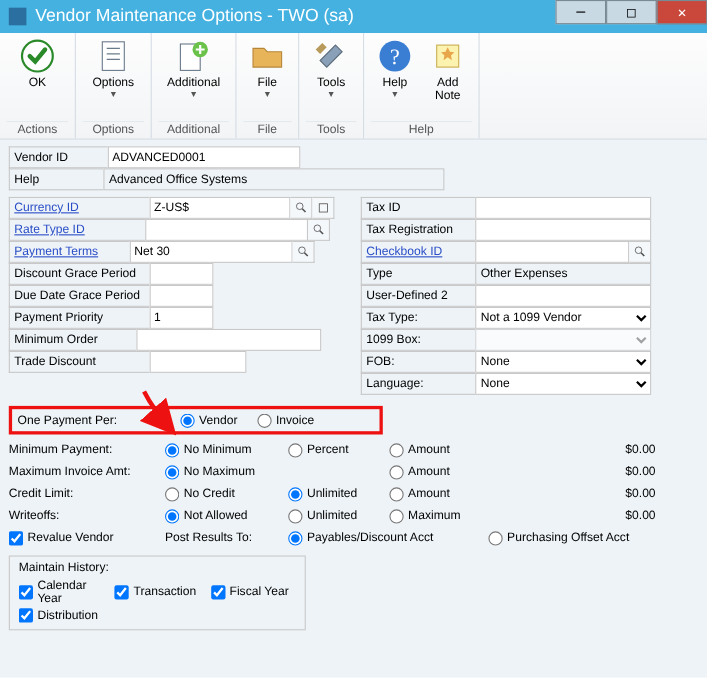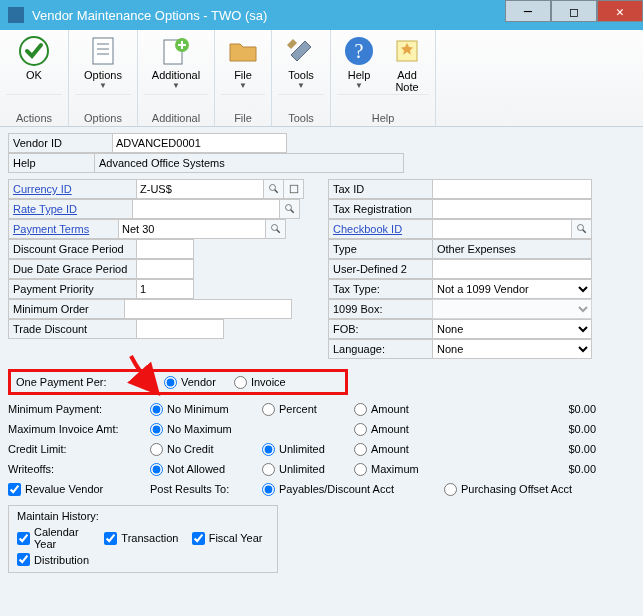--- a/index.html
+++ b/index.html
@@ -16,21 +16,21 @@
   
   .titlebar {
     height: 30px;
     background: #44b1e0;
     display: flex;
     align-items: center;
     padding-left: 8px;
     position: relative;
   }
   .titlebar .icon { width: 16px; height: 16px; background: #2a6fa0; margin-right: 8px; }
-  .titlebar .title { color: #fff; font-size: 13px; }
+  .titlebar .title { color: #fff; font-size: 16px; }
   .titlebar .winbtns { position: absolute; right: 0; top: 0; display: flex; }
   .winbtn {
     width: 46px; height: 22px;
     background: #c9d9e3;
     border: 1px solid #7a8a95;
     display: flex; align-items: center; justify-content: center;
     font-family: monospace; font-size: 13px;
   }
   .winbtn.close { background: #c9483b; color: #fff; }
 
@@ -53,21 +53,21 @@
     display: flex; flex-direction: column; align-items: center;
     width: 56px; padding: 3px 0 0 0;
     cursor: default;
   }
   .ribbon-btn .ico {
     width: 32px; height: 32px; display: flex; align-items: center; justify-content: center;
   }
   .ribbon-btn .lbl { font-size: 11px; margin-top: 2px; text-align: center; line-height: 1.1; }
   .ribbon-btn .drop { font-size: 8px; color: #555; }
   .ribbon-group .gcaption {
-    font-size: 11px; color: #555; margin-top: auto; padding: 17px 0 2px 0;
+    font-size: 11px; color: #555; margin-top: auto; padding: 1px 0 2px 0;
     border-top: 1px solid #e4e9ee; width: 100%; text-align: center;
   }
 
   
   .ico svg { width: 32px; height: 32px; }
 
   
   .client {
     background: #eef3f7;
     padding: 6px 8px 8px 8px;
@@ -241,21 +241,21 @@
 Note</div>
       </div>
     </div>
     <div class="gcaption">Help</div>
   </div>
 </div>
 
 <div class="client" style="position:relative">
 
   <div class="row">
-    <div class="field-lbl" style="width:104px">Vendor ID</div>
+    <div class="field-lbl" style="width:90px">Vendor ID</div>
     <input class="txt" style="width: 175px;" value="ADVANCED0001">
   </div>
   <div class="row">
     <div class="field-lbl" style="width:86px">Help</div>
     <div class="static-val" style="width:310px;background:#eef3f7">Advanced Office Systems</div>
   </div>
 
   <div class="two-col">
 
     <div class="col" style="width:320px">

